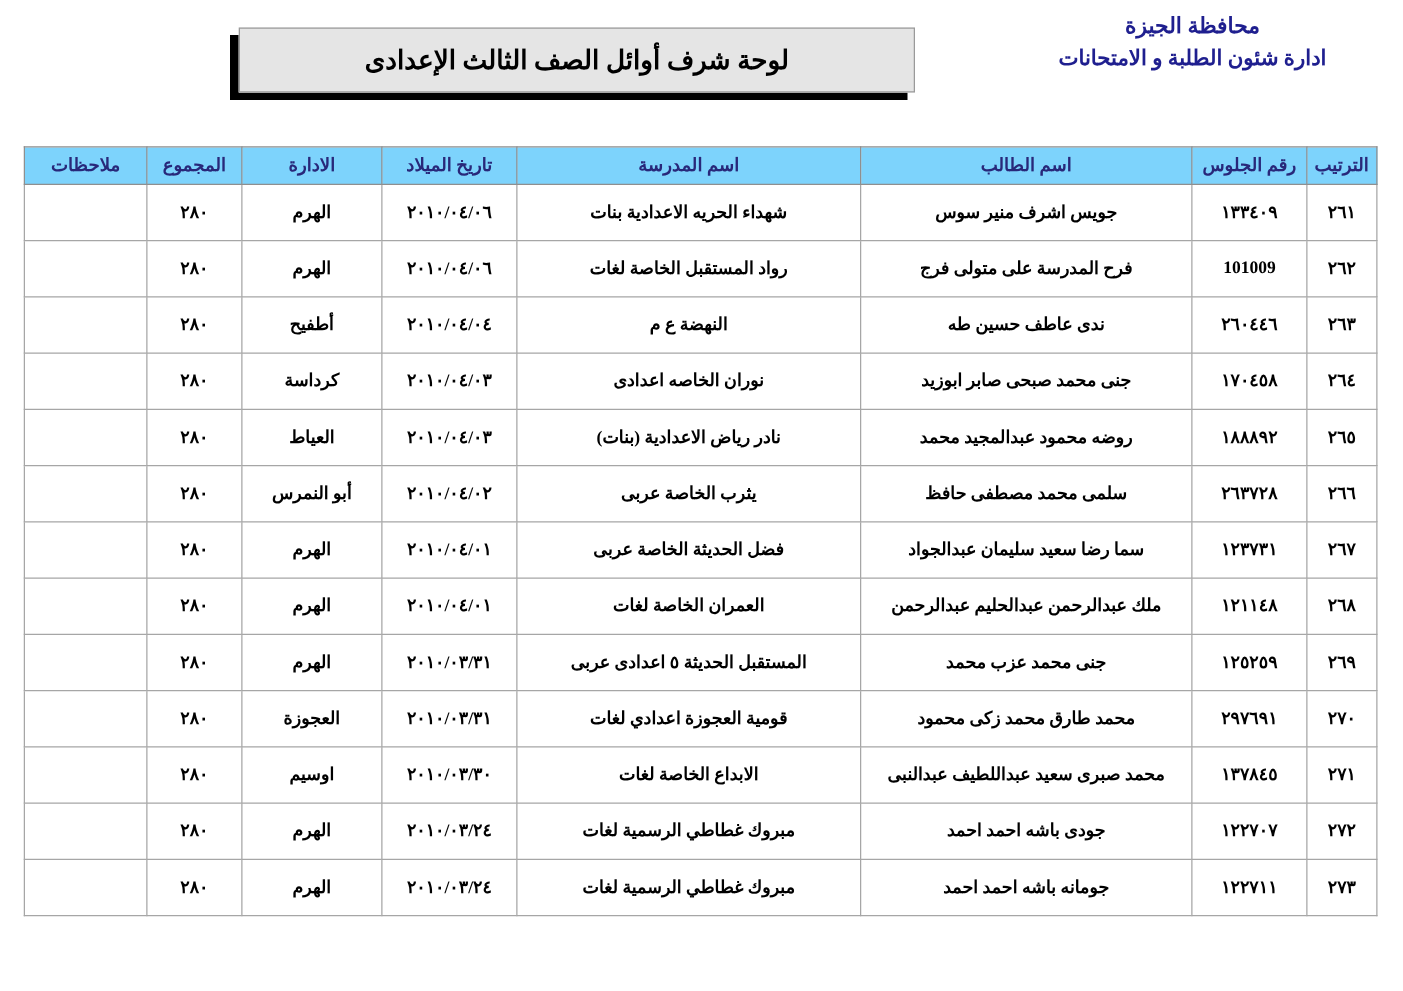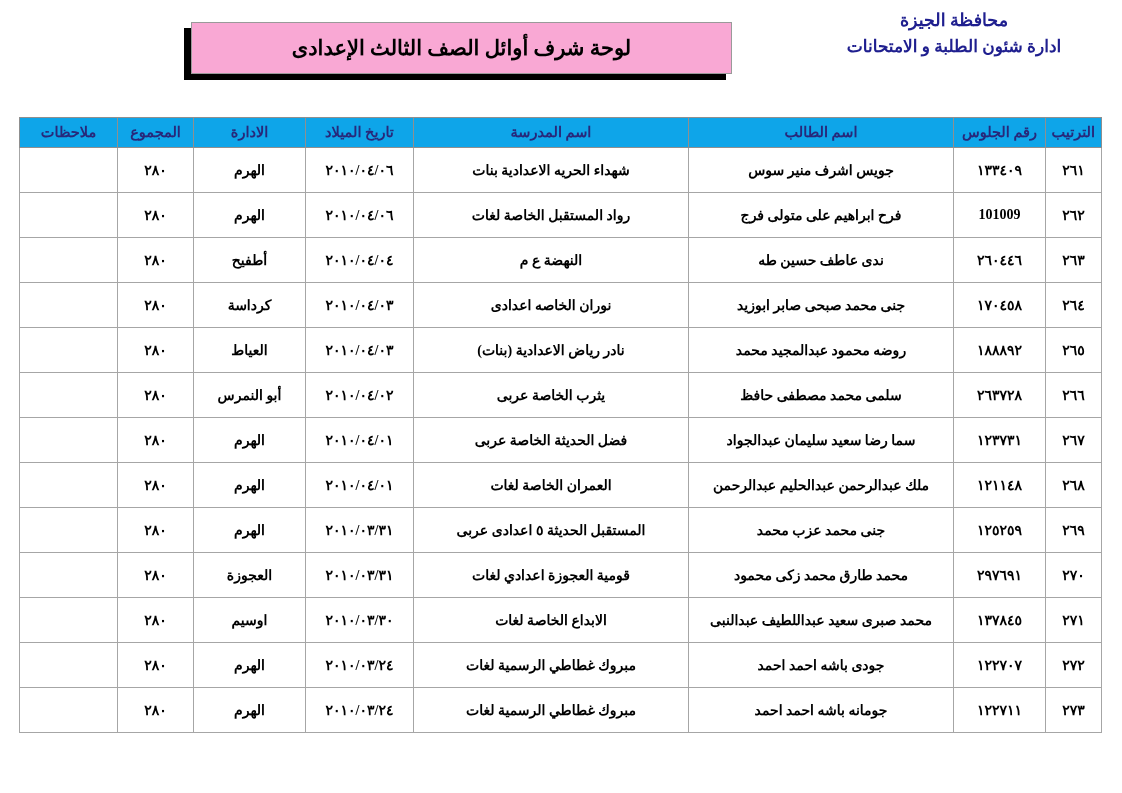--- a/index.html
+++ b/index.html
@@ -47,21 +47,21 @@
     right: 390px;
     width: 548px;
     height: 56px;
   }
   .title-plaque {
     position: absolute;
     top: 0;
     right: 0;
     left: 7px;
     height: 52px;
-    background: #f9a8d4;
+    background: #e5e5e5;
     border: 1px solid #9a9a9a;
     box-sizing: border-box;
     display: flex;
     align-items: center;
     justify-content: center;
     z-index: 2;
   }
   .title-shadow-bottom {
     position: absolute;
     left: 0px;
@@ -101,21 +101,21 @@
     table-layout: fixed;
     direction: rtl;
   }
   table.honor td, table.honor th {
     border: 1px solid #a6a6a6;
     padding: 0 6px;
     vertical-align: middle;
     box-sizing: border-box;
   }
   table.honor thead th {
-    background: #0ea5e9;
+    background: #7dd3fc;
     color: #28287a;
     font-size: 14.5px;
     font-weight: bold;
     height: 30px;
     text-align: center;
     border-color: #8f8f8f;
     white-space: nowrap;
   }
   table.honor tbody td {
     height: 45px;
@@ -183,21 +183,21 @@
           <td class="c-name">جويس اشرف منير سوس</td>
           <td class="c-school">شهداء الحريه الاعدادية بنات</td>
           <td class="c-birth">٢٠١٠/٠٤/٠٦</td>
           <td class="c-admin">الهرم</td>
           <td class="c-total">٢٨٠</td>
           <td class="c-notes"></td>
         </tr>
         <tr>
           <td class="c-rank">٢٦٢</td>
           <td class="c-seat">101009</td>
-          <td class="c-name">فرح ابراهيم على متولى فرج</td>
+          <td class="c-name">فرح المدرسة على متولى فرج</td>
           <td class="c-school">رواد المستقبل الخاصة لغات</td>
           <td class="c-birth">٢٠١٠/٠٤/٠٦</td>
           <td class="c-admin">الهرم</td>
           <td class="c-total">٢٨٠</td>
           <td class="c-notes"></td>
         </tr>
         <tr>
           <td class="c-rank">٢٦٣</td>
           <td class="c-seat">٢٦٠٤٤٦</td>
           <td class="c-name">ندى عاطف حسين طه</td>

